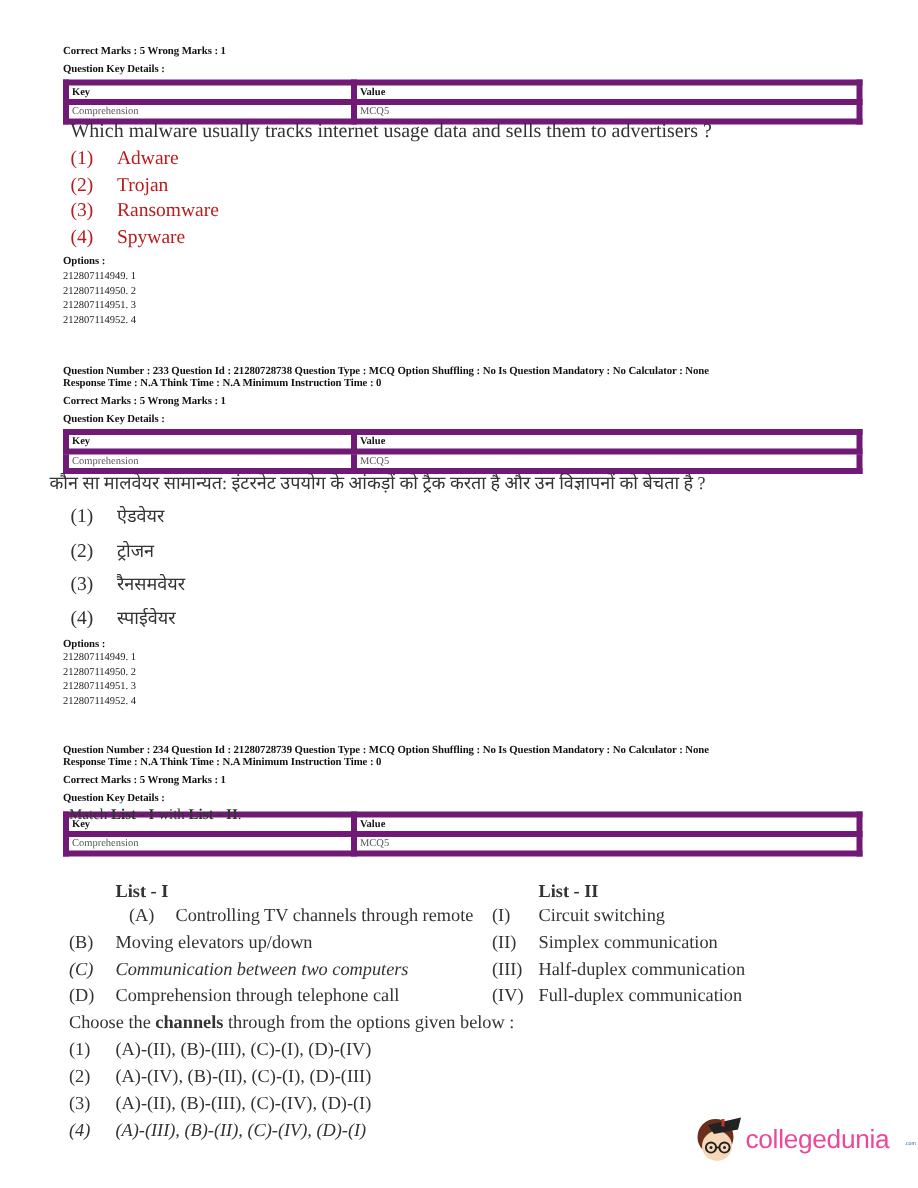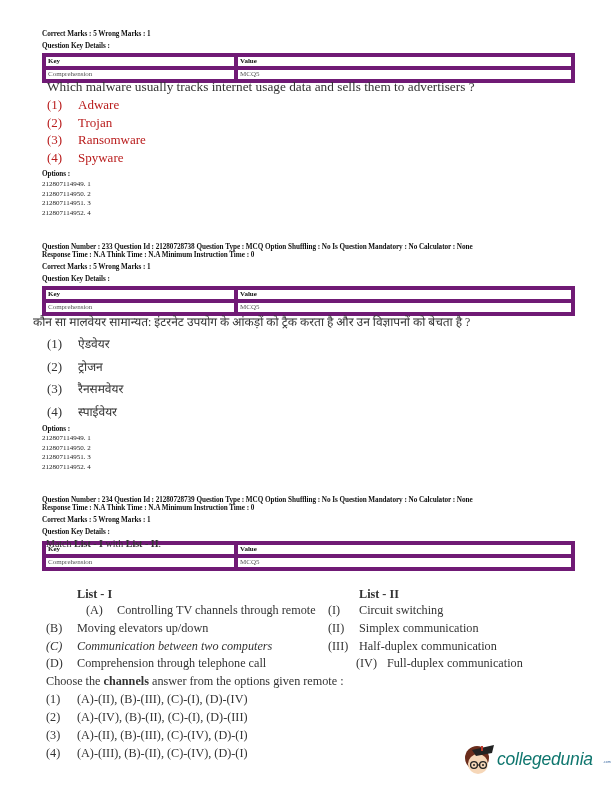--- a/index.html
+++ b/index.html
@@ -16,21 +16,21 @@
   .opt { font-size: 13px; color: #b91c1c; line-height: 17.5px; }
   .opt .n { display: inline-block; width: 31px; }
   .q-hi { font-size: 12px; color: #333; line-height: 16px; }
   .opt-hi { font-size: 12px; color: #333; line-height: 21.5px; }
   .opt-hi .n { display: inline-block; width: 31px; font-size: 13px; }
   .match { font-size: 12.2px; color: #333; }
   .match .row { position: absolute; white-space: nowrap; }
   .lbl { display: inline-block; }
   .bold { font-weight: bold; }
   .logo { position: absolute; left: 462px; top: 738px; width: 150px; height: 40px; }
-  .logo-text { position: absolute; left: 497px; top: 749px; font-family: "Liberation Sans", "DejaVu Sans", sans-serif; font-size: 17.5px; color: #0f766e; letter-spacing: -0.2px; font-style: italic; }
+  .logo-text { position: absolute; left: 497px; top: 749px; font-family: "Liberation Sans", "DejaVu Sans", sans-serif; font-size: 17.5px; color: #ec4899; letter-spacing: -0.2px; }
   .logo-tld { position: absolute; left: 603px; top: 760px; font-family: "Liberation Sans", sans-serif; font-size: 3.5px; color: #2b5e9a; }
 </style>
 </head>
 <body>
 
 <div class="abs meta-bold" style="left:42px; top:30px;">Correct Marks : 5 Wrong Marks : 1</div>
 <div class="abs meta-bold" style="left:42px; top:42px;">Question Key Details :</div>
 <table class="kv" style="top:53px;">
   <tbody>
       <tr class="hdr">
@@ -117,28 +117,28 @@
   <div class="row bold" style="left:359px; top:587px;">List - II</div>
 
   <div class="row" style="left:46px; top:603px;margin-left:40px;"><span class="lbl" style="width:31px;">(A)</span><span>Controlling TV channels through remote</span></div>
   <div class="row" style="left:46px; top:621px;"><span class="lbl" style="width:31px;">(B)</span><span>Moving elevators up/down</span></div>
   <div class="row" style="left:46px; top:639px;font-style:italic;"><span class="lbl" style="width:31px;">(C)</span><span>Communication between two computers</span></div>
   <div class="row" style="left:46px; top:656px;"><span class="lbl" style="width:31px;">(D)</span><span>Comprehension through telephone call</span></div>
 
   <div class="row" style="left:328px; top:603px;"><span class="lbl" style="width:31px;">(I)</span><span>Circuit switching</span></div>
   <div class="row" style="left:328px; top:621px;"><span class="lbl" style="width:31px;">(II)</span><span>Simplex communication</span></div>
   <div class="row" style="left:328px; top:639px;"><span class="lbl" style="width:31px;">(III)</span><span>Half-duplex communication</span></div>
-  <div class="row" style="left:328px; top:656px;margin-left:28px;"><span class="lbl" style="width:31px;">(IV)</span><span>Full-duplex communication</span></div>
+  <div class="row" style="left:328px; top:656px;"><span class="lbl" style="width:31px;">(IV)</span><span>Full-duplex communication</span></div>
 
-  <div class="row" style="left:46px; top:674px;"><span>Choose the </span><span class="bold">channels</span><span> answer from the options given remote :</span></div>
+  <div class="row" style="left:46px; top:674px;"><span>Choose the </span><span class="bold">channels</span><span> through from the options given below :</span></div>
 
   <div class="row" style="left:46px; top:692px;"><span class="lbl" style="width:31px;">(1)</span><span>(A)-(II), (B)-(III), (C)-(I), (D)-(IV)</span></div>
   <div class="row" style="left:46px; top:710px;"><span class="lbl" style="width:31px;">(2)</span><span>(A)-(IV), (B)-(II), (C)-(I), (D)-(III)</span></div>
   <div class="row" style="left:46px; top:728px;"><span class="lbl" style="width:31px;">(3)</span><span>(A)-(II), (B)-(III), (C)-(IV), (D)-(I)</span></div>
-  <div class="row" style="left:46px; top:746px;"><span class="lbl" style="width:31px;">(4)</span><span>(A)-(III), (B)-(II), (C)-(IV), (D)-(I)</span></div>
+  <div class="row" style="left:46px; top:746px;font-style:italic;"><span class="lbl" style="width:31px;">(4)</span><span>(A)-(III), (B)-(II), (C)-(IV), (D)-(I)</span></div>
 </div>
 
 <div class="logo">
   <svg width="36" height="42" viewBox="0 0 36 42" style="position:absolute; left:0; top:0;">
 
     <ellipse cx="15" cy="20" rx="12" ry="12" fill="#6b2d1c"></ellipse>
 
     <ellipse cx="16" cy="26" rx="10" ry="10" fill="#f6d7b8"></ellipse>
 
     <polygon points="10,12 32,7 30,15 14,18" fill="#222"></polygon>

